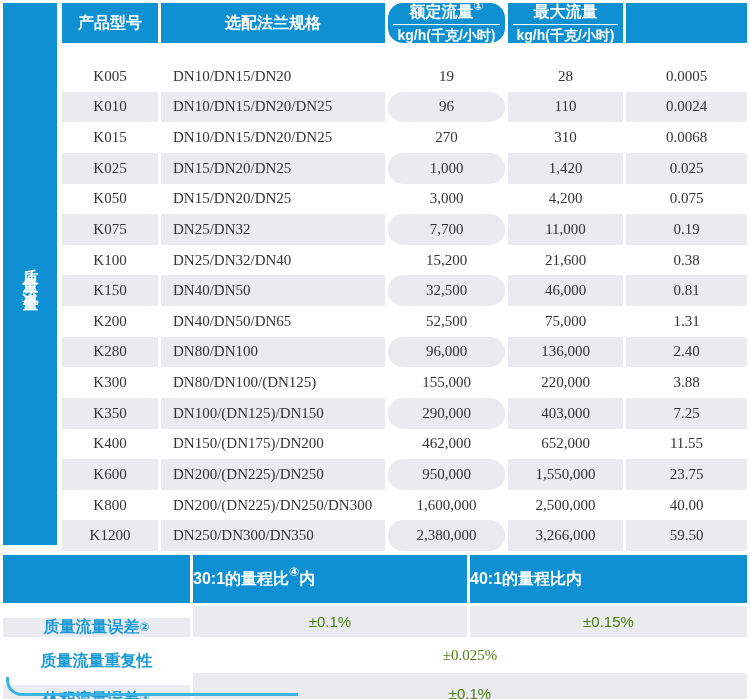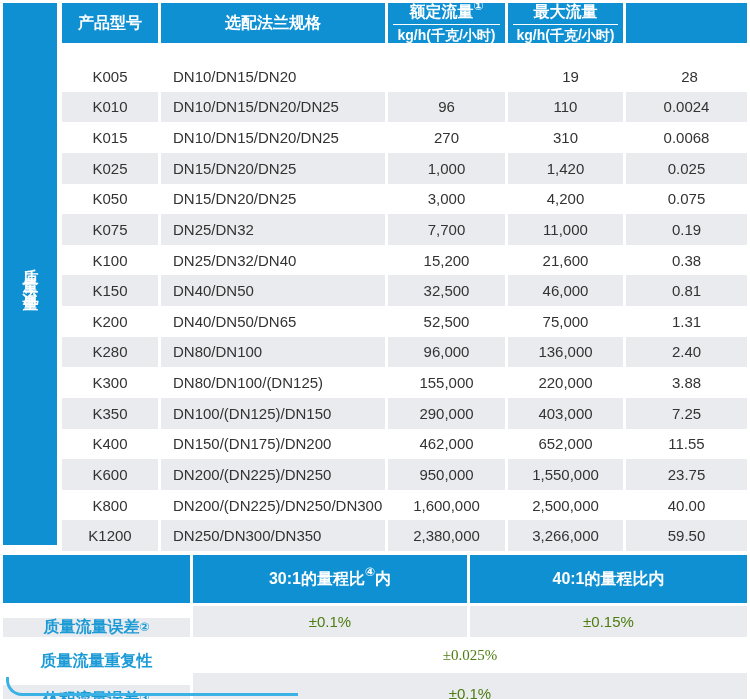--- a/index.html
+++ b/index.html
@@ -16,34 +16,34 @@
   .hrow, .trow { display:flex; gap:3px; }
   .hrow { height:40px; margin-bottom:18px; }
   .hcell { background:#0e90d3; color:#fff; font-weight:bold; display:flex; flex-direction:column; align-items:center; justify-content:center; text-align:center; }
   .hcell .t1 { font-size:16px; line-height:1.1; }
   .hcell .divider { height:1px; background:#fff; width:calc(100% - 10px); margin:3px 0; }
   .hcell .t2 { font-size:14px; line-height:1.1; }
   sup.circ { font-size:12px; line-height:0; position:relative; top:-1px; }
 
   .c1 { flex:0 0 96px; }
   .c2 { flex:1; }
-  .c3 { flex:0 0 117px; }
+  .c3 { flex:0 0 117px;border-radius:15px; }
   .c4 { flex:0 0 115px; }
   .c5 { flex:0 0 121px;gap:38px; }
 
-  .trow { height:30.625px; }
+  .trow { height:30.625px;font-family:Liberation Serif, serif; }
   .trow .cell { background:#fff; font-size:15px; display:flex; align-items:center; justify-content:center; }
   .trow .cell.left { justify-content:flex-start; padding-left:12px; }
   .tbody .trow:nth-child(even) .cell { background:#e9ebee; }
 
   
   .accuracy { margin:4px 3px 0 3px; }
   .arow { display:flex; gap:3px; }
   .band { height:48px; }
-  .band .acell { background:#0e90d3; color:#fff; font-weight:bold; font-size:16px; display:flex; align-items:center; justify-content:center; }
+  .band .acell { background:#0e90d3; color:#fff; font-weight:bold; font-size:16px; display:flex; align-items:center; justify-content:flex-start; }
   .al { flex:0 0 187px; }
   .a30 { flex:0 0 274px; }
   .a40 { flex:1; }
   .aspan { flex:1; }
   .r1 { height:31px; margin-top:3px; }
   .r2 { height:30px; margin-top:3px; }
   .r3 { height:40px; margin-top:3px; }
   .lblcell { display:flex; align-items:center; justify-content:center; color:#1b9ad6; font-weight:bold; font-size:16px;margin-top:12px; }
   .valcell { display:flex; align-items:center; justify-content:center; font-size:15px; color:#4d7c0f; }
   .gray .lblcell, .gray .valcell { background:#e9ebee; }
@@ -88,20 +88,21 @@
           <div class="t2">kg/h(千克/小时)</div>
         </div>
       </div>
 
       <div class="tbody">
           <div class="trow">
       <div class="cell c1">K005</div>
       <div class="cell c2 left">DN10/DN15/DN20</div>
       <div class="cell c3">19</div>
       <div class="cell c4">28</div>
+      <div class="cell c5">0.0005</div>
     </div>
           <div class="trow">
       <div class="cell c1">K010</div>
       <div class="cell c2 left">DN10/DN15/DN20/DN25</div>
       <div class="cell c3">96</div>
       <div class="cell c4">110</div>
       <div class="cell c5">0.0024</div>
     </div>
           <div class="trow">
       <div class="cell c1">K015</div>

